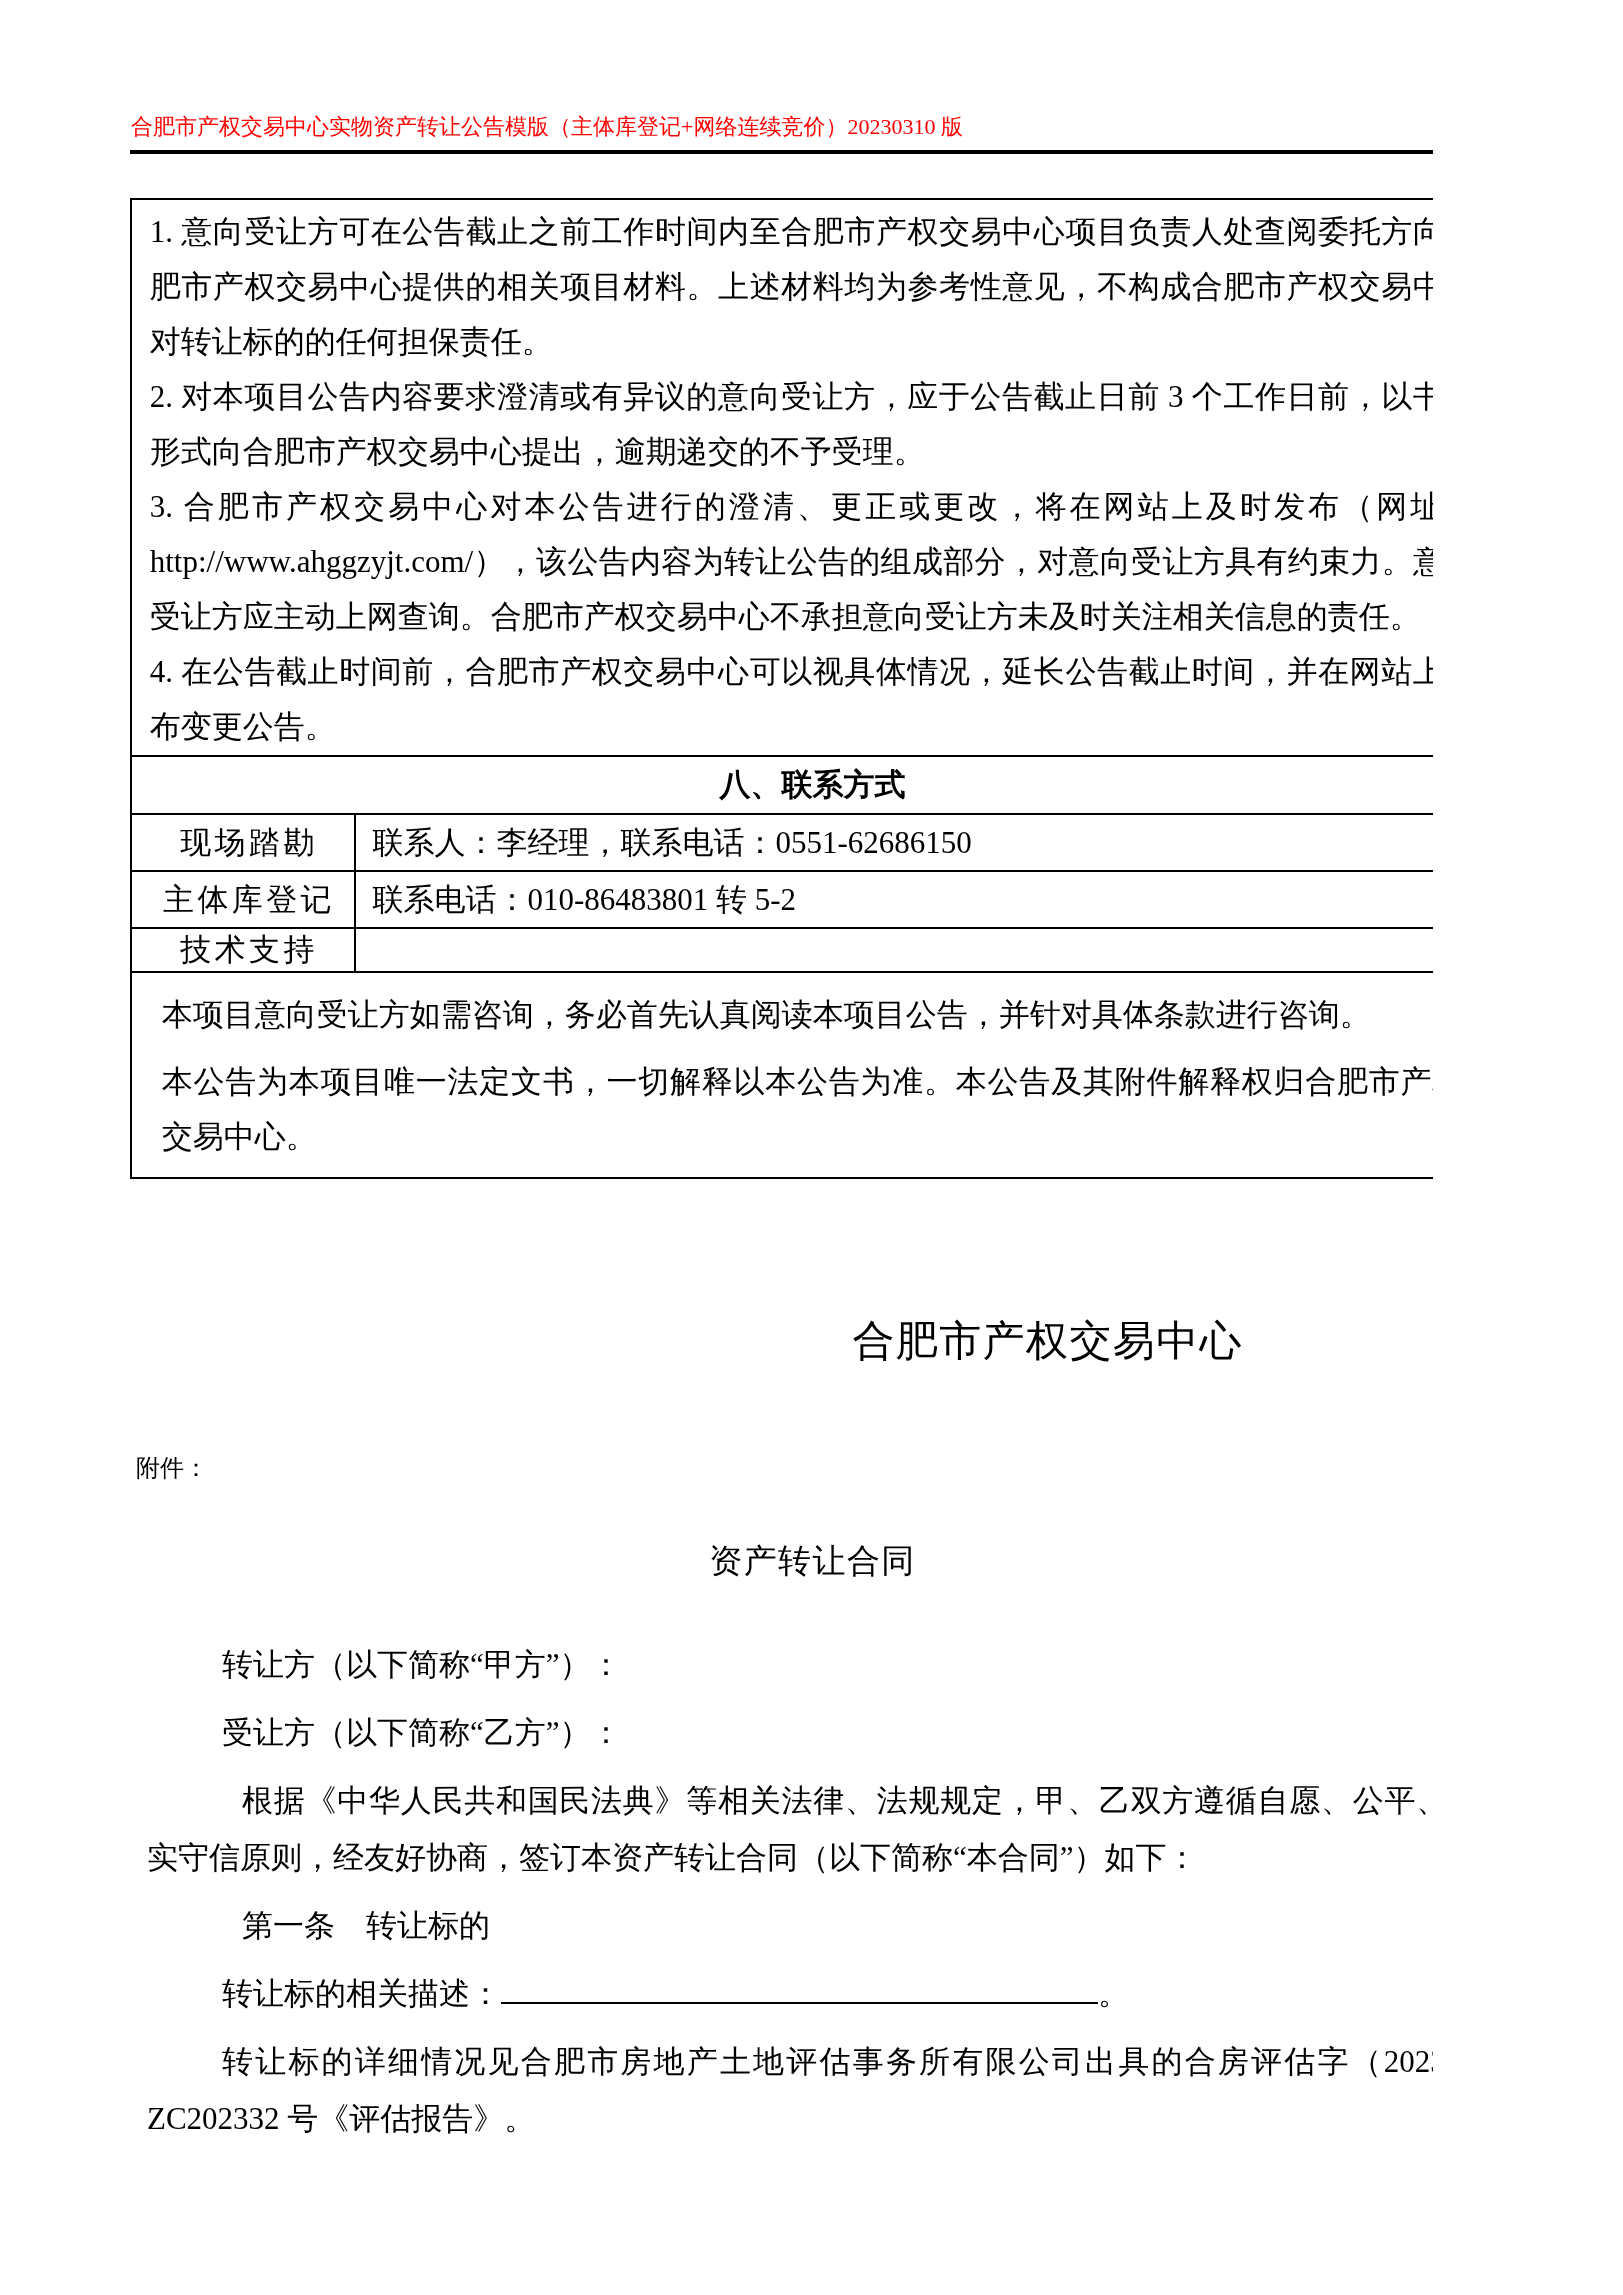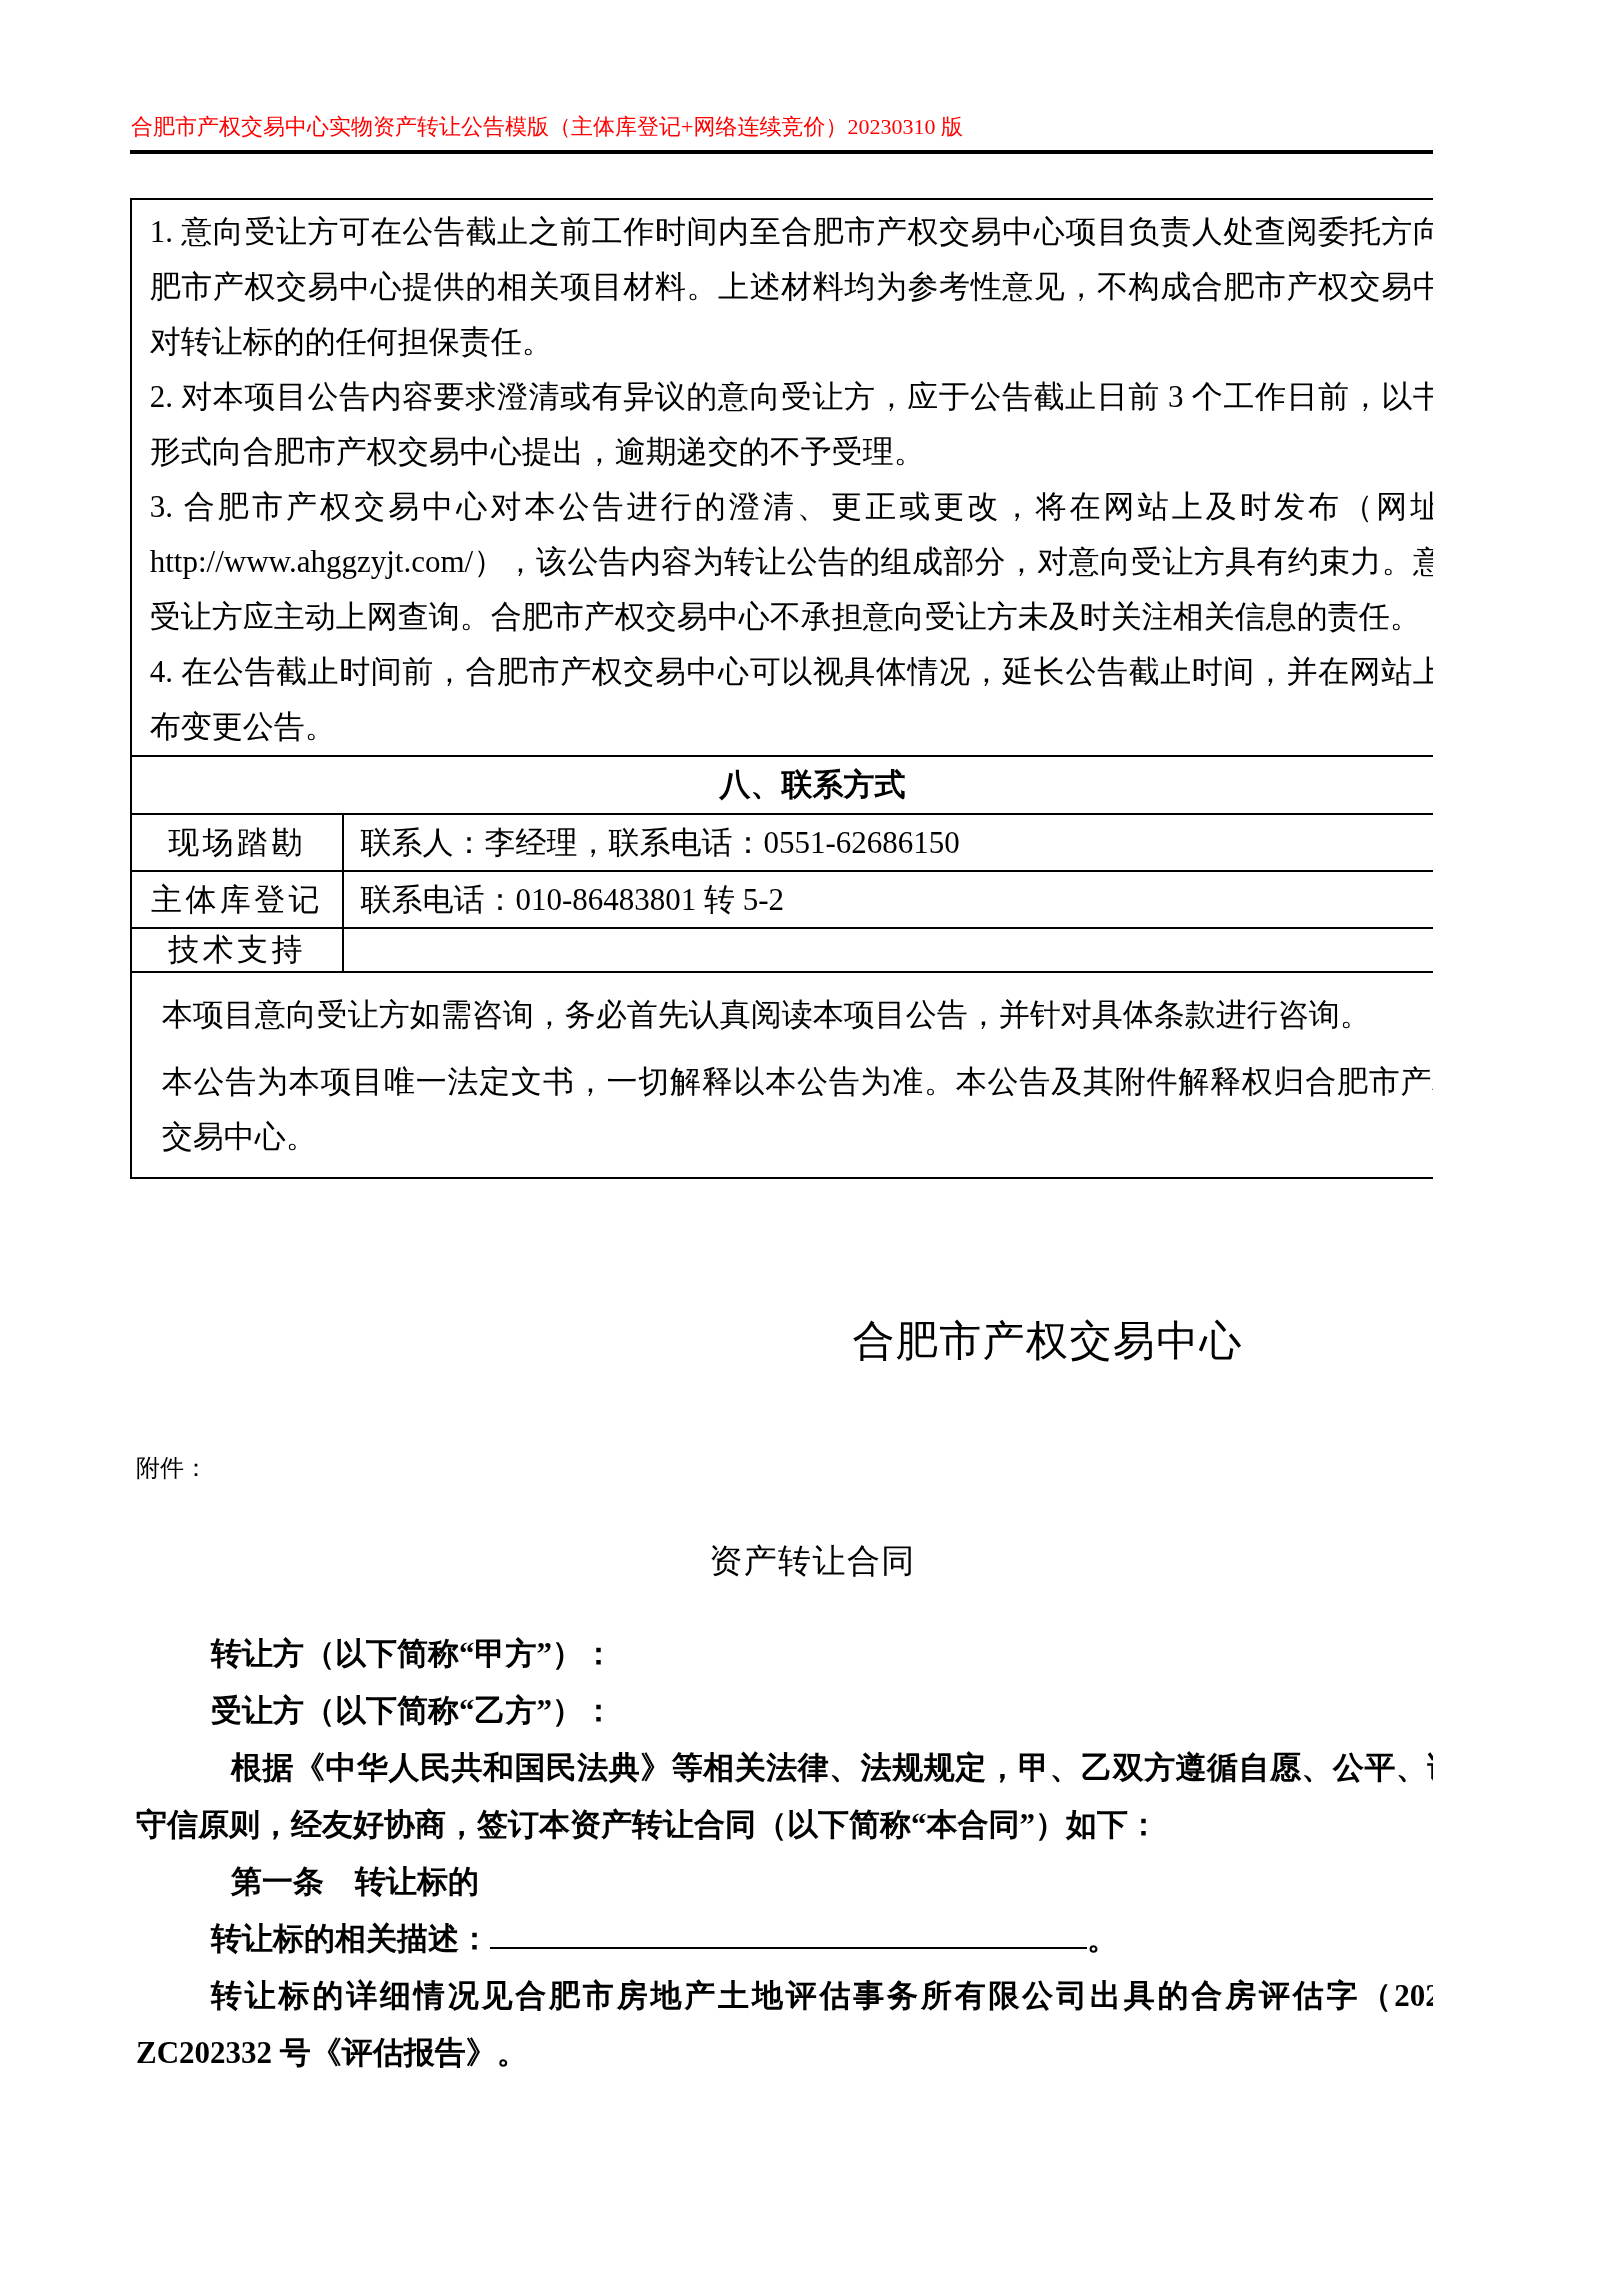--- a/index.html
+++ b/index.html
@@ -20,21 +20,21 @@
   .notice-table{
     position:absolute;left:130px;top:198px;width:1365px;
     border:2px solid #000;box-sizing:border-box;
   }
   .paras{padding:4.1px 17.7px 1.4px 17.7px;}
   .paras p{margin:0;font-size:31px;line-height:55px;text-align:justify;}
   .section-header{
     border-top:2.7px solid #000;border-bottom:2.7px solid #000;
     text-align:center;font-size:31px;font-weight:bold;line-height:56px;height:56px;
   }
-  .contact-row{display:flex;border-bottom:2.7px solid #000;}
+  .contact-row{display:flex;border-bottom:2.7px solid #000;padding-left:12px;}
   .contact-label{
     flex:0 0 210px;width:210px;border-right:2px solid #000;
     display:flex;align-items:center;justify-content:center;
     font-size:31px;letter-spacing:3.4px;
   }
   .contact-value{
     flex:1;font-size:31px;line-height:55px;padding:0 16.4px;text-align:justify;
   }
   .footer-notes{padding:1.4px 17.7px;}
   .footer-notes p{margin:12px;font-size:31px;line-height:55px;text-align:justify;}
@@ -44,21 +44,21 @@
   }
   .attachment-label{position:absolute;left:136px;top:1452px;font-size:24px;}
   .contract-title{
     position:absolute;left:130px;top:1539px;width:1365px;
     text-align:center;font-size:33px;letter-spacing:1.4px;
   }
   .contract-body{
     position:absolute;left:136px;top:1625px;width:1354px;
     font-size:31px;line-height:57px;
   }
-  .contract-body p{margin:0;text-align:justify;font-weight:bold;}
+  .contract-body p{margin:11px;text-align:justify;}
   .indent2{text-indent:75px;}
   .indent25{text-indent:95px;}
   .blank-line{
     display:inline-block;width:597px;height:2.7px;
     border-bottom:2.7px solid #000;
   }
 </style>
 </head>
 <body>
 

